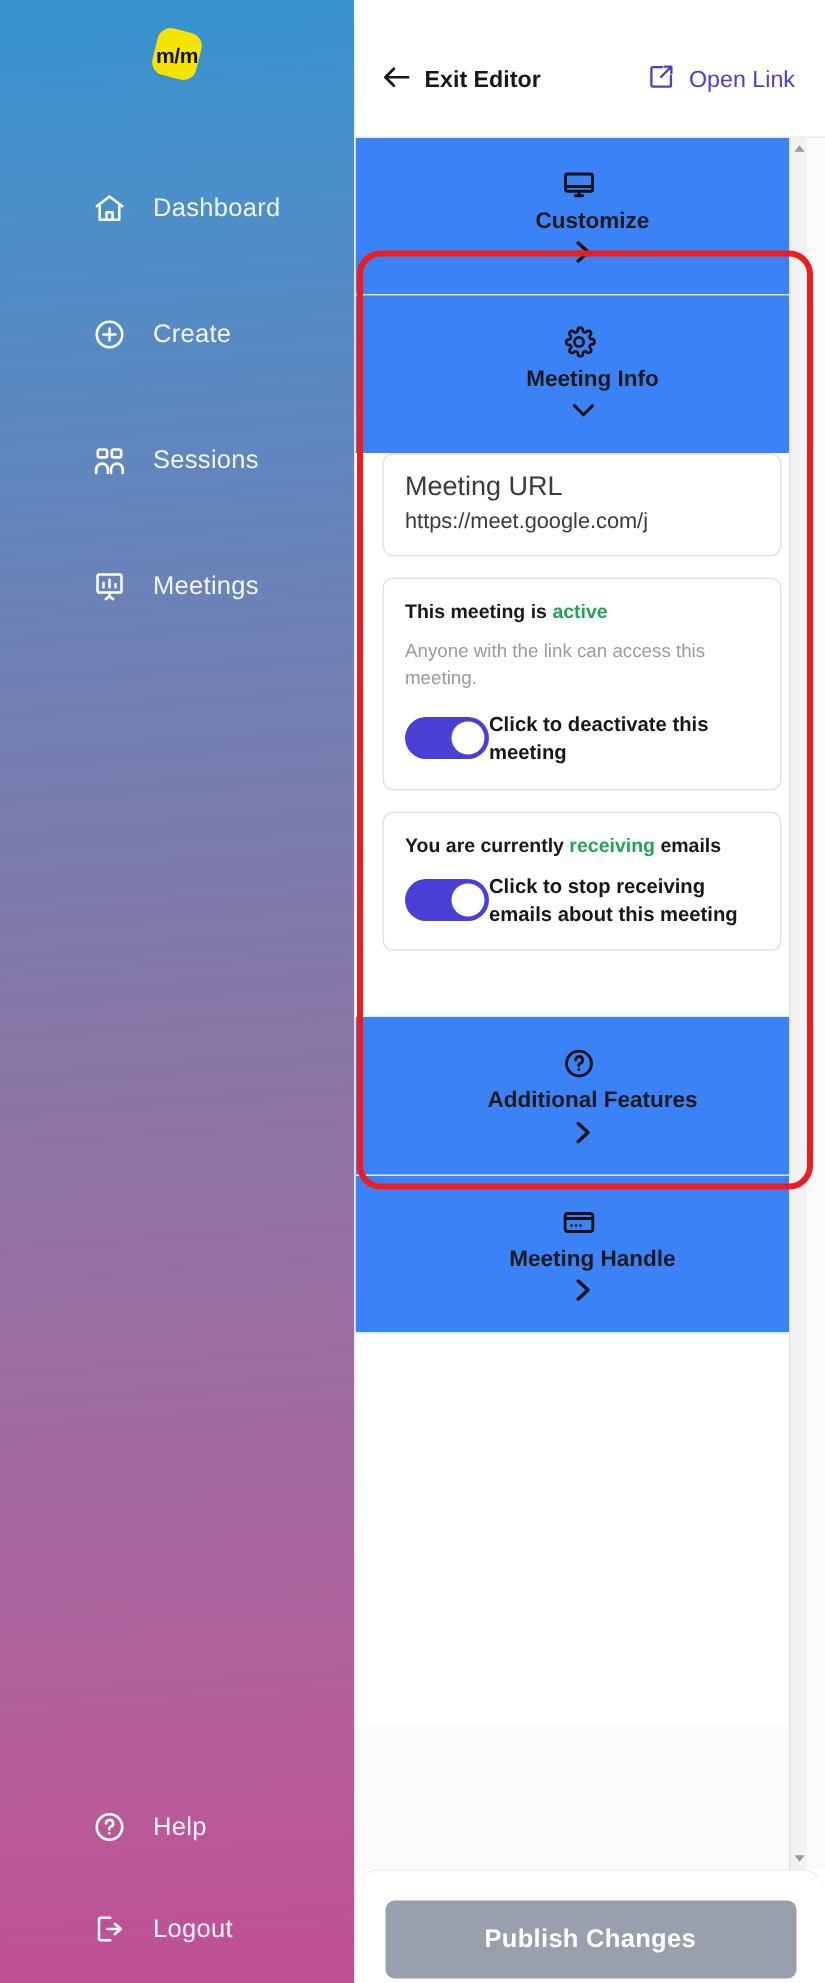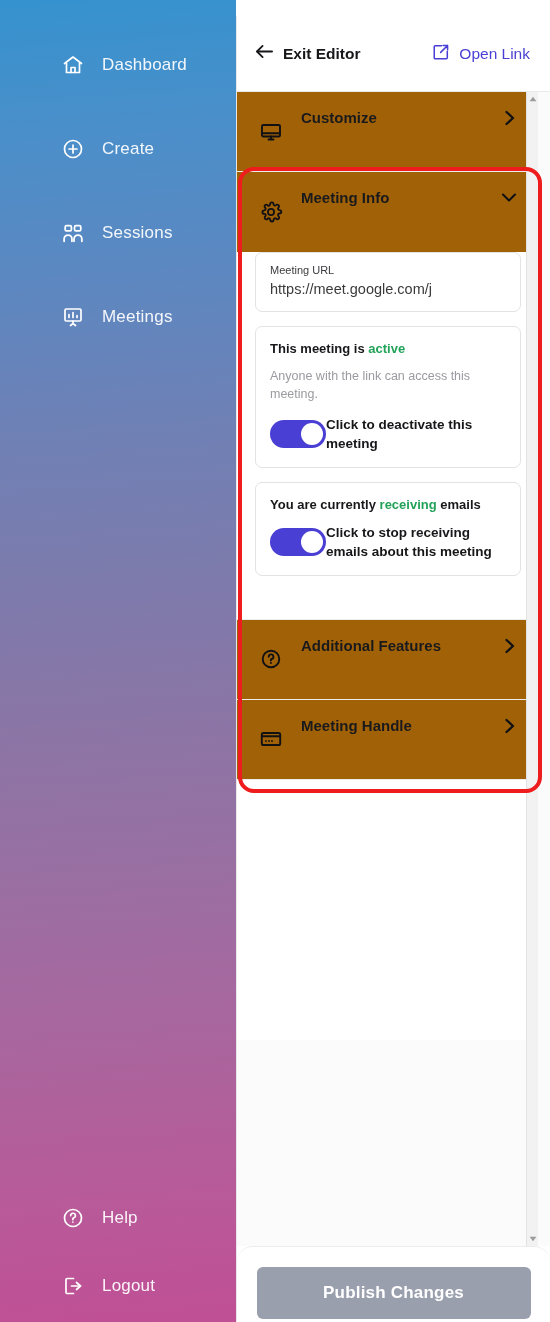--- a/index.html
+++ b/index.html
@@ -89,43 +89,43 @@
   }
 
   #scroll-area {
     flex: 1 1 auto; position: relative; overflow: hidden;
     background: #fbfbfb;
     border-right: 12px solid transparent;
   }
   #scroll-content { width: 302px; background: #ffffff; }
 
   .section-row {
-    display: flex; 
+    display: flex; align-items: center;
     min-height: 80px; padding: 16px 20px 16px 22px;
     border-bottom: 1px solid #ececec;
-    background: #a16207; cursor: pointer;
+    background: #3b82f6; cursor: pointer; flex-direction: column;
   }
   .section-row .sec-ico {
     width: 30px; flex: 0 0 30px; display: flex; align-items: center; justify-content: flex-start;
   }
   .section-row .sec-title {
     flex: 1 1 auto; font-size: 15px; font-weight: bold; color: #1a1a1d;
     padding-left: 12px; line-height: 1.35;
   }
   .section-row .sec-chev { flex: 0 0 22px; display: flex; justify-content: flex-end; }
 
   .section-open { border-bottom: none; }
   .section-body { padding: 0 18px 16px 18px; background: #fff; }
 
   .field-card, .info-card {
     border: 1px solid #e3e3e3; border-radius: 7px; background: #fff;
     margin-bottom: 14px;
   }
   .field-card { padding: 11px 14px 14px 14px; overflow: hidden; }
-  .field-label { font-size: 11px; color: #3b3b3f; margin-bottom: 5px; }
+  .field-label { font-size: 18px; color: #3b3b3f; margin-bottom: 5px; }
   .field-value {
     font-size: 14.5px; color: #3a3a3c; white-space: nowrap;
     overflow: hidden;
   }
 
   .info-card { padding: 13px 27px 14px 14px; }
   .info-head {
     font-size: 13px; font-weight: bold; color: #18181b; line-height: 1.35;
     margin-bottom: 9px;
   }
@@ -185,20 +185,26 @@
     pointer-events: none; z-index: 50;
   }
 </style>
 </head>
 <body>
 
 <div id="app">
 
   <aside id="sidebar">
 
+    <div id="logo-wrap">
+      <div class="logo-badge">
+        <div class="logo-blob"></div>
+        <span class="logo-text">m/m</span>
+      </div>
+    </div>
 
     <nav class="nav-list">
 
       <div class="nav-item">
         <span class="nav-ico">
           <svg width="24" height="24" viewBox="0 0 24 24" fill="none" stroke="#ffffff" stroke-width="1.7" stroke-linecap="round" stroke-linejoin="round">
             <path d="M3.5 10.5 12 4l8.5 6.5"></path>
             <path d="M5.5 10v9.5h13V10"></path>
             <path d="M10 19.5v-5h4v5"></path>
           </svg>

